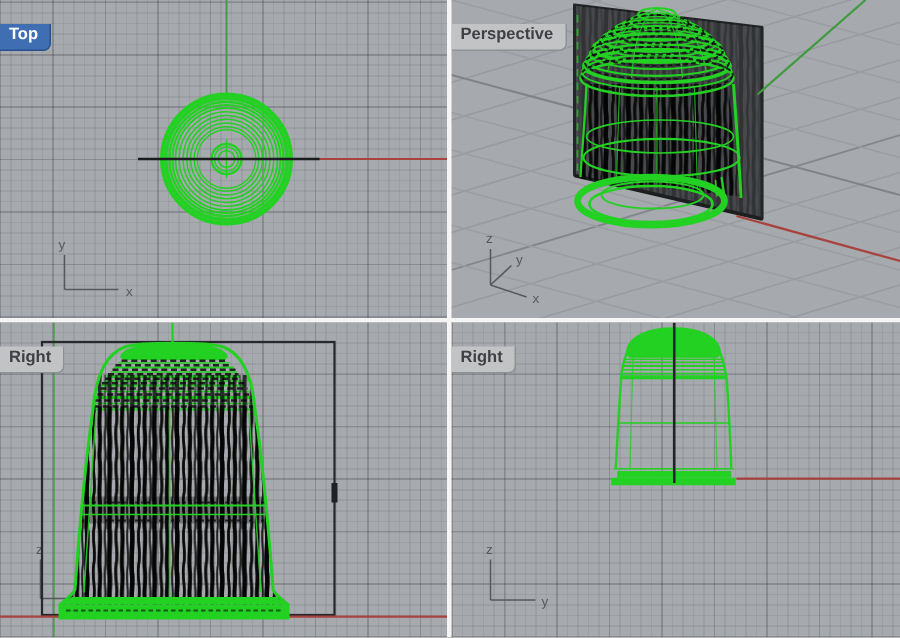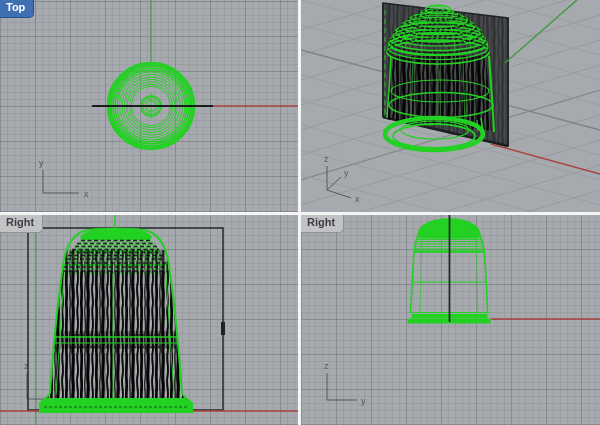--- a/index.html
+++ b/index.html
@@ -14,21 +14,21 @@
   #app{position:relative;width:600px;height:425px;background:var(--divider);overflow:hidden;
        font-family:"Liberation Sans",sans-serif;}
   .vp{position:absolute;overflow:hidden;background-color:var(--viewport_bg);
       background-image:
         repeating-linear-gradient(0deg, var(--grid_major) 0 1px, transparent 1px 35px),
         repeating-linear-gradient(90deg, var(--grid_major) 0 1px, transparent 1px 35px),
         repeating-linear-gradient(0deg, var(--grid_minor) 0 1px, transparent 1px 7px),
         repeating-linear-gradient(90deg, var(--grid_minor) 0 1px, transparent 1px 7px);}
   #vp-perspective{background-image:none;}
   .vp svg{position:absolute;left:0;top:0;display:block;}
-  .vp-tab{position:absolute;top:0;left:0;z-index:6;font-size:11px;font-weight:bold;
+  .vp-tab{position:absolute;top:16px;left:0;z-index:6;font-size:11px;font-weight:bold;
           padding:1px 8px 3px 6px;border-radius:0 0 5px 0;line-height:13px;cursor:default;}
   .vp-tab.active{background:var(--tab_active_bg);color:var(--tab_active_text);
           border:1px solid var(--tab_active_border);border-top:none;border-left:none;}
   .vp-tab.inactive{background:var(--tab_bg);color:var(--tab_text);
           border:1px solid var(--tab_border);border-top:none;border-left:none;}
   .og{stroke:var(--object_green);fill:none;}
   .ogf{fill:var(--object_green);stroke:none;}
   .dash{stroke:var(--texture_dark);fill:none;}
   .axr{stroke:var(--axis_red);fill:none;}
   .axg{stroke:var(--axis_green);fill:none;}
@@ -188,20 +188,21 @@
         <ellipse cx="139" cy="91" rx="49" ry="11" class="og" stroke-width="1.1"></ellipse>
         <ellipse cx="140" cy="105" rx="52" ry="12.5" class="og" stroke-width="1.5"></ellipse>
 
         <ellipse cx="133" cy="134" rx="49" ry="16" class="og" stroke-width="4.5"></ellipse>
         <ellipse cx="133" cy="136" rx="41" ry="12" class="og" stroke-width="1.8"></ellipse>
         <ellipse cx="134" cy="130" rx="34" ry="9" class="og" stroke-width="1.2"></ellipse>
         <line x1="180" y1="118" x2="182" y2="131" class="og" stroke-width="1.5"></line>
         <line x1="176" y1="120" x2="177" y2="131" class="og" stroke-width="1"></line>
       </g>
     </svg>
+    <div class="vp-tab inactive">Perspective</div>
   </div>
 
   <div class="vp" id="vp-front" style="left:0;top:215px;width:298px;height:210px;">
     <svg width="298" height="210" viewBox="0 0 298 210">
       <defs>
         <pattern id="stF" width="15" height="46" patternUnits="userSpaceOnUse">
           <path d="M2.5,0 C1.5,8 4,15 2.5,23 C1,31 4,39 2.5,46" stroke="#0b0b0b" stroke-width="1.7" fill="none"></path>
           <path d="M6.5,0 C7.5,9 5.5,18 6.5,27 C7.5,35 5.5,41 6.5,46" stroke="#060606" stroke-width="2.4" fill="none"></path>
           <path d="M10,0 C9,8 11.5,17 10,26 C9,35 11,41 10,46" stroke="#141414" stroke-width="1.1" fill="none" opacity="0.85"></path>
           <path d="M13,0 C14,7 12,19 13,29 C13.8,37 12.4,42 13,46" stroke="#030303" stroke-width="2.9" fill="none" opacity="0.95"></path>

